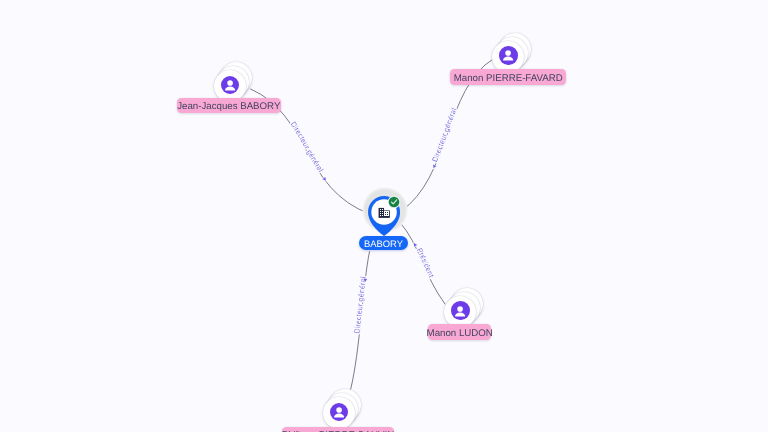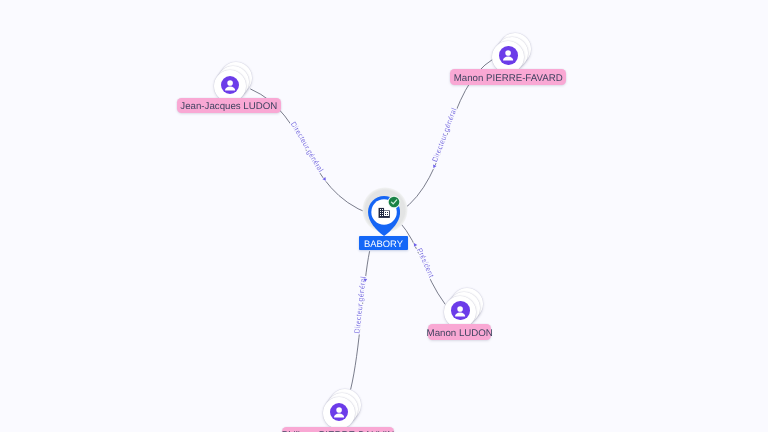--- a/index.html
+++ b/index.html
@@ -21,21 +21,21 @@
   .plabel{position:absolute;background:#f9a8d4;border-radius:4.5px;
           box-shadow:0 1px 2.5px rgba(60,60,95,.15),0 0 0 .5px rgba(130,130,170,.07);
           color:#404360;white-space:nowrap;display:flex;align-items:flex-end;
           justify-content:center;font-size:9.7px;letter-spacing:0px;line-height:1;
           padding-bottom:1.7px;box-sizing:border-box;}
 
   
   #pin-halo{position:absolute;border-radius:50%;
            background:radial-gradient(closest-side,#e3e4e4 0%,#e3e4e4 86%,#eff0f0 95%,rgba(243,244,244,0) 100%);}
   #pin-wrap{position:absolute;}
-  #pin-label{position:absolute;background:#1467f7;border-radius:1px;color:#fff;
+  #pin-label{position:absolute;background:#1467f7;border-radius:7px;color:#fff;
              font-size:9.4px;font-weight:400;letter-spacing:0;line-height:1;
              display:flex;align-items:flex-end;justify-content:center;
              padding-bottom:1.6px;box-sizing:border-box;
              box-shadow:0 1px 2.5px rgba(20,60,140,.22);}
   .elabel{fill:#7a6fe0;font-size:7.4px;font-family:"Liberation Sans",sans-serif;
           paint-order:stroke;stroke:#fafaff;stroke-width:2.6px;stroke-linejoin:round;
           }
 </style>
 </head>
 <body>
@@ -87,21 +87,21 @@
   <div class="pnode" id="n-jj" style="left:229.8px;top:84.9px">
     <div class="stack s3"></div>
     <div class="stack s2"></div>
     <div class="stack s1"></div>
     <div class="pavatar">
       <svg viewBox="0 0 24 24" width="18.2" height="18.2">
         <circle cx="12" cy="9.25" r="3.70" fill="#ffffff"></circle>
         <path d="M12 13.7 C7.9 13.7 5.4 16.4 5.4 18.3 L5.4 19.25 L18.6 19.25 L18.6 18.3 C18.6 16.4 16.1 13.7 12 13.7 Z" fill="#ffffff"></path>
       </svg>
     </div>
-    <div class="plabel" style="left:-53.1px;top:13.55px;width:104.2px;height:14.7px">Jean-Jacques LUDON</div>
+    <div class="plabel" style="left:-53.1px;top:13.55px;width:104.2px;height:14.7px">Jean-Jacques BABORY</div>
   </div>
 
   <div class="pnode" id="n-mn" style="left:508.3px;top:55.5px">
     <div class="stack s3"></div>
     <div class="stack s2"></div>
     <div class="stack s1"></div>
     <div class="pavatar">
       <svg viewBox="0 0 24 24" width="18.2" height="18.2">
         <circle cx="12" cy="9.25" r="3.70" fill="#ffffff"></circle>
         <path d="M12 13.7 C7.9 13.7 5.4 16.4 5.4 18.3 L5.4 19.25 L18.6 19.25 L18.6 18.3 C18.6 16.4 16.1 13.7 12 13.7 Z" fill="#ffffff"></path>

